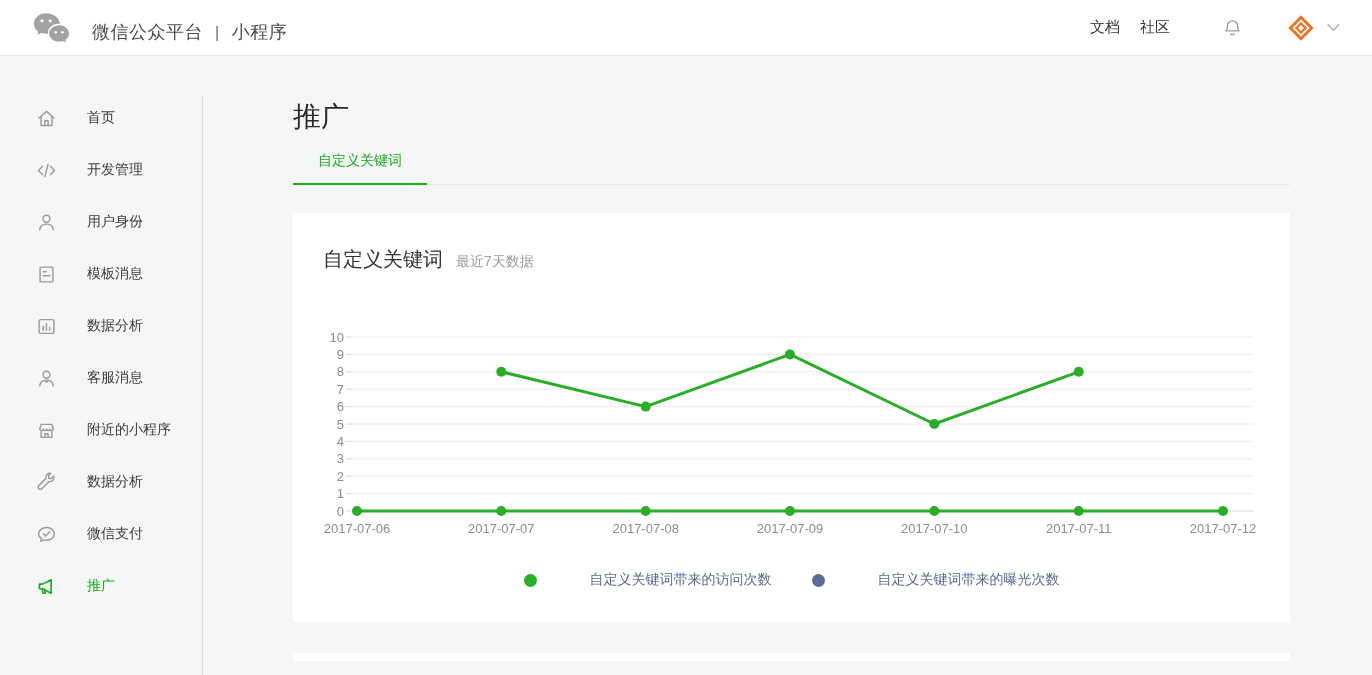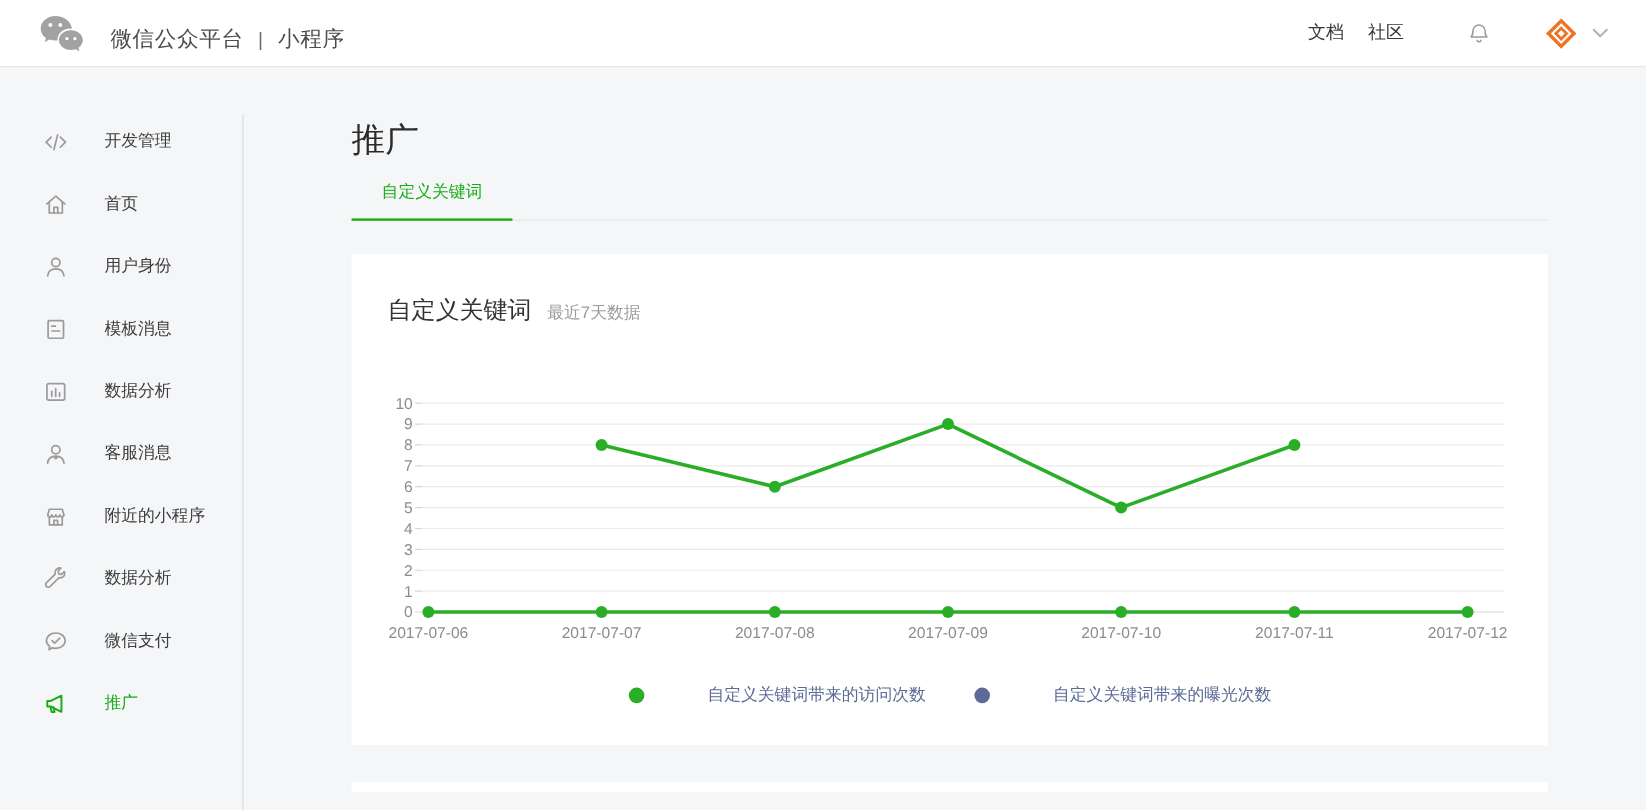--- a/index.html
+++ b/index.html
@@ -105,36 +105,36 @@
     </div>
   </div>
 </div>
 
 <div class="layout">
 
   <div class="sidebar">
     <div class="side-item">
       <span class="ic">
           <svg width="23" height="23" viewBox="0 0 24 24" class="icon-stroke">
+            <path d="M4.2 11.4 12 4.6l7.8 6.8"></path>
+            <path d="M6.3 9.9v9.4h11.4V9.9"></path>
+            <path d="M10.3 19.3v-4.9h3.4v4.9"></path>
+          </svg>
+        </span>
+      <span class="lbl">首页</span>
+    </div>
+    <div class="side-item">
+      <span class="ic">
+          <svg width="23" height="23" viewBox="0 0 24 24" class="icon-stroke">
             <path d="M8 7.6 3.6 12 8 16.4"></path>
             <path d="M16 7.6 20.4 12 16 16.4"></path>
             <path d="M13.6 5.6l-3.2 12.8"></path>
           </svg>
         </span>
       <span class="lbl">开发管理</span>
-    </div>
-    <div class="side-item">
-      <span class="ic">
-          <svg width="23" height="23" viewBox="0 0 24 24" class="icon-stroke">
-            <path d="M4.2 11.4 12 4.6l7.8 6.8"></path>
-            <path d="M6.3 9.9v9.4h11.4V9.9"></path>
-            <path d="M10.3 19.3v-4.9h3.4v4.9"></path>
-          </svg>
-        </span>
-      <span class="lbl">首页</span>
     </div>
     <div class="side-item">
       <span class="ic">
           <svg width="23" height="23" viewBox="0 0 24 24" class="icon-stroke">
             <circle cx="12" cy="8.1" r="3.6"></circle>
             <path d="M4.9 19.7c.5-4 3.4-6 7.1-6s6.6 2 7.1 6"></path>
           </svg>
         </span>
       <span class="lbl">用户身份</span>
     </div>

